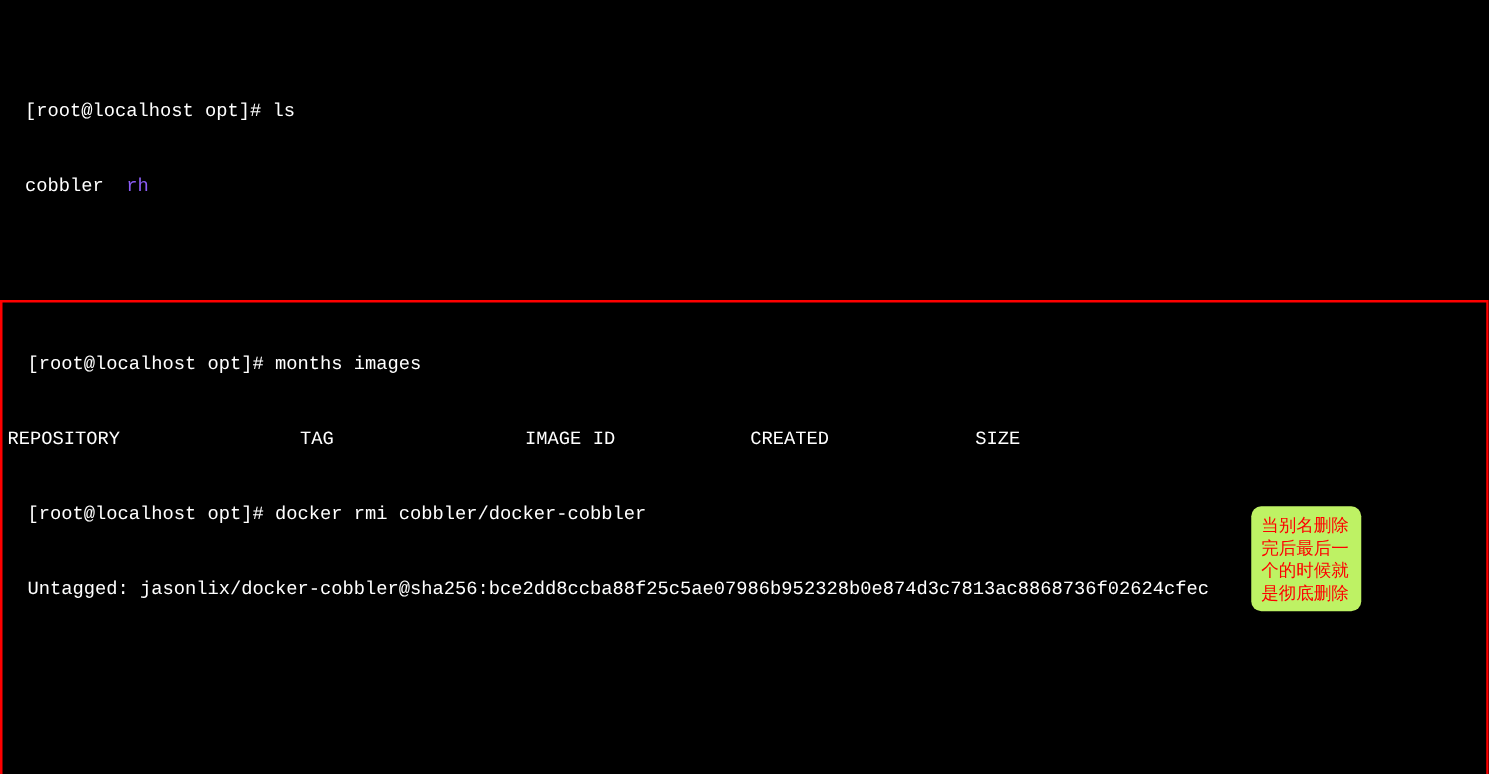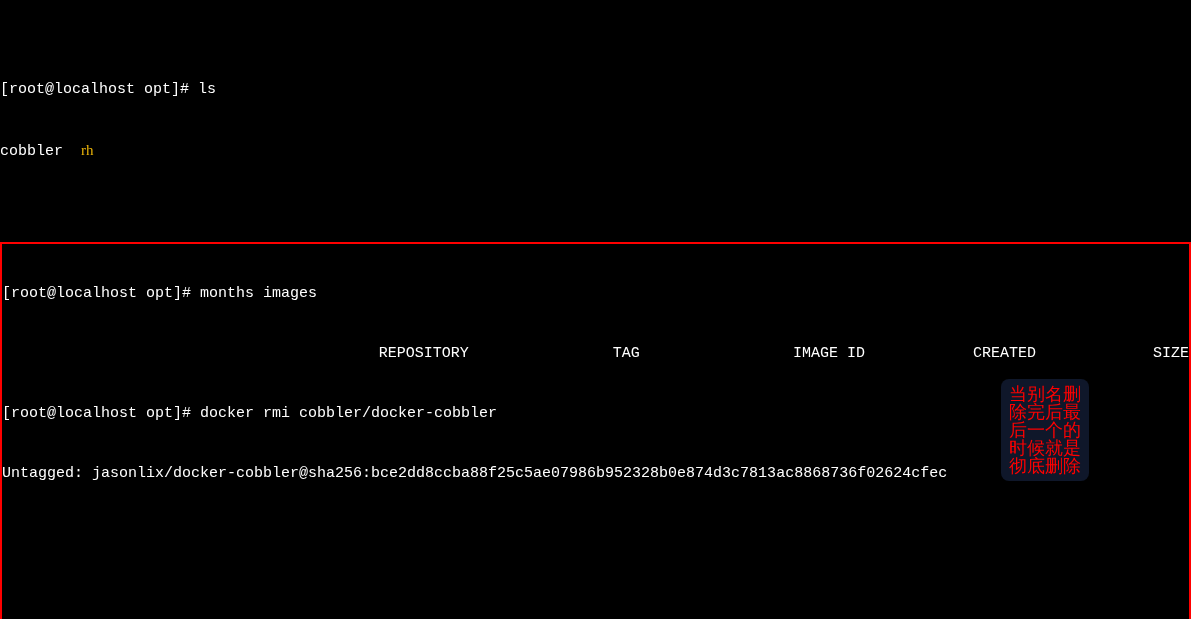--- a/index.html
+++ b/index.html
@@ -9,43 +9,44 @@
     font-family: 'Courier New', monospace;
     font-size: 15px;
     line-height: 20px;
     color: #fff;
     width: 1191px;
     overflow: hidden;
   }
   .term {
     white-space: pre;
   }
-  .cyan { color: #eab308; font-family: Liberation Serif, serif; }
+  .cyan { color: #8b5cf6; }
   .box-red {
     border: 2px solid #ff0000;
     margin: 0;
     padding: 0;
     position: relative;
   }
   .callout {
     position: absolute;
-    background: #0f172a;
+    background: #bef264;
     color: #ff0000;
     font-family: sans-serif;
-    font-size: 18px;
+    font-size: 14px;
     line-height: 18px;
     padding: 6px 8px;
     border-radius: 8px;
     text-align: left;
     box-shadow: 0 0 2px rgba(0,0,0,0.5);
     white-space: normal;
     width: 72px;
+    margin-top: 28px;
   }
-  .line { padding-left: 0; }
-  .header-row { padding-left: 4px; text-align: right; }
+  .line { padding-left: 20px; }
+  .header-row { padding-left: 4px; }
 </style>
 </head>
 <body>
 
 <div class="term">
 
   
   <div class="line"><span>[root@localhost opt]# </span><span>ls</span></div>
   <div class="line"><span>cobbler</span>  <span class="cyan">rh</span></div>
 

